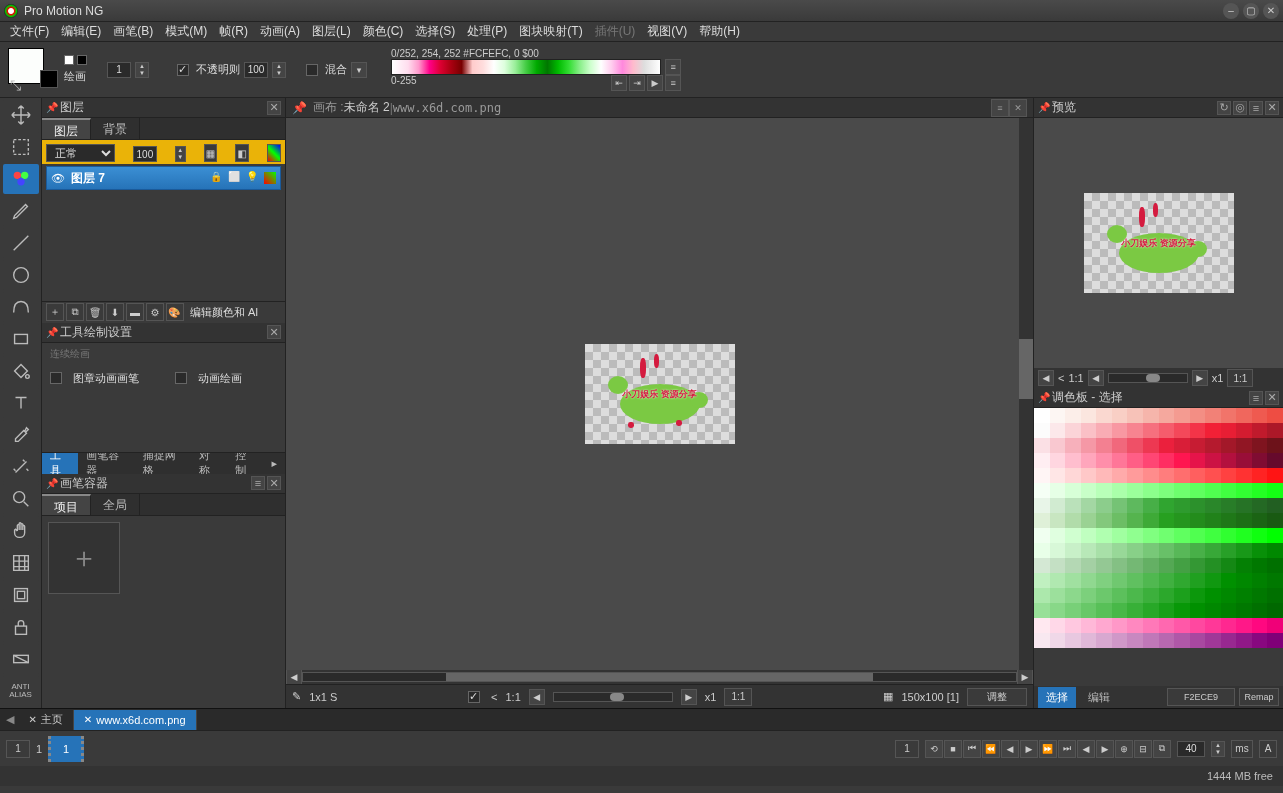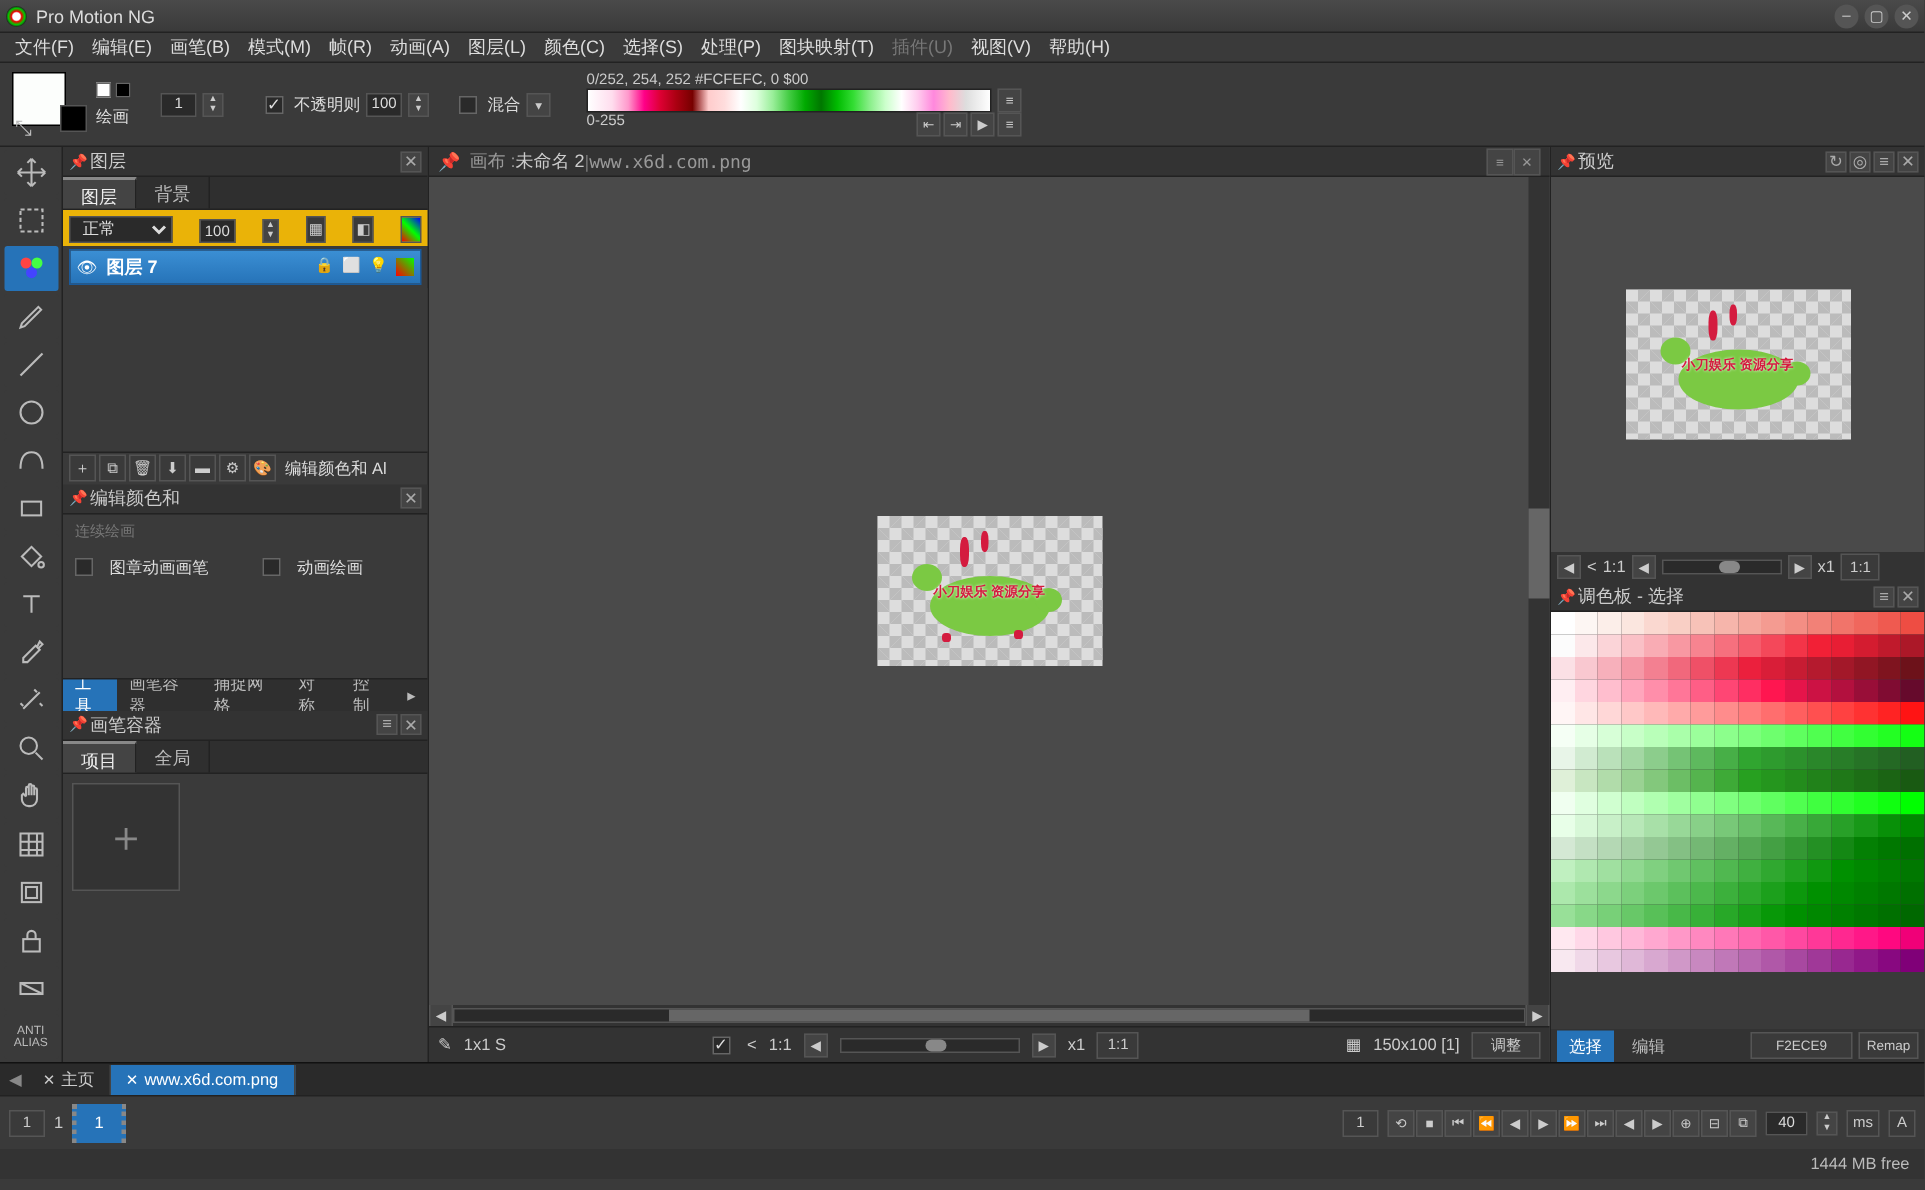--- a/index.html
+++ b/index.html
@@ -305,21 +305,21 @@
       <span class="sq">🗑</span>
       <span class="sq">⬇</span>
       <span class="sq">▬</span>
       <span class="sq">⚙</span>
       <span class="sq">🎨</span>
       <span class="lbl" style="margin-left:4px">编辑颜色和 Al</span>
     </div>
 
     <div class="phead">
       <span class="pin">📌</span>
-      <span class="ptitle">编辑颜色和</span>
+      <span class="ptitle">工具绘制设置</span>
       <span class="pbtn">✕</span>
     </div>
     <div class="sub-hdr">连续绘画</div>
     <div class="opt-row">
       <span class="chk"></span>
       <span class="lbl">图章动画画笔</span>
       <span style="width:20px"></span>
       <span class="chk"></span>
       <span class="lbl">动画绘画</span>
     </div>
@@ -394,21 +394,21 @@
       <span class="ibtn">◀</span>
       <div class="mini-track">
           <div class="mini-thumb" style="left:48%"></div>
         </div>
       <span class="ibtn">▶</span>
       <span>x1</span>
       <span class="sq" style="width:28px">1:1</span>
       <span class="spacer"></span>
       <span>▦</span>
       <span>150x100 [1]</span>
-      <span class="sq" style="width:46px">调整</span>
+      <span class="sq" style="width:60px">调整</span>
     </div>
   </div>
 
   <div class="right-col">
     <div class="phead">
       <span class="pin">📌</span>
       <span class="ptitle">预览</span>
       <span class="pbtn">↻</span>
       <span class="pbtn">◎</span>
       <span class="pbtn">≡</span>

